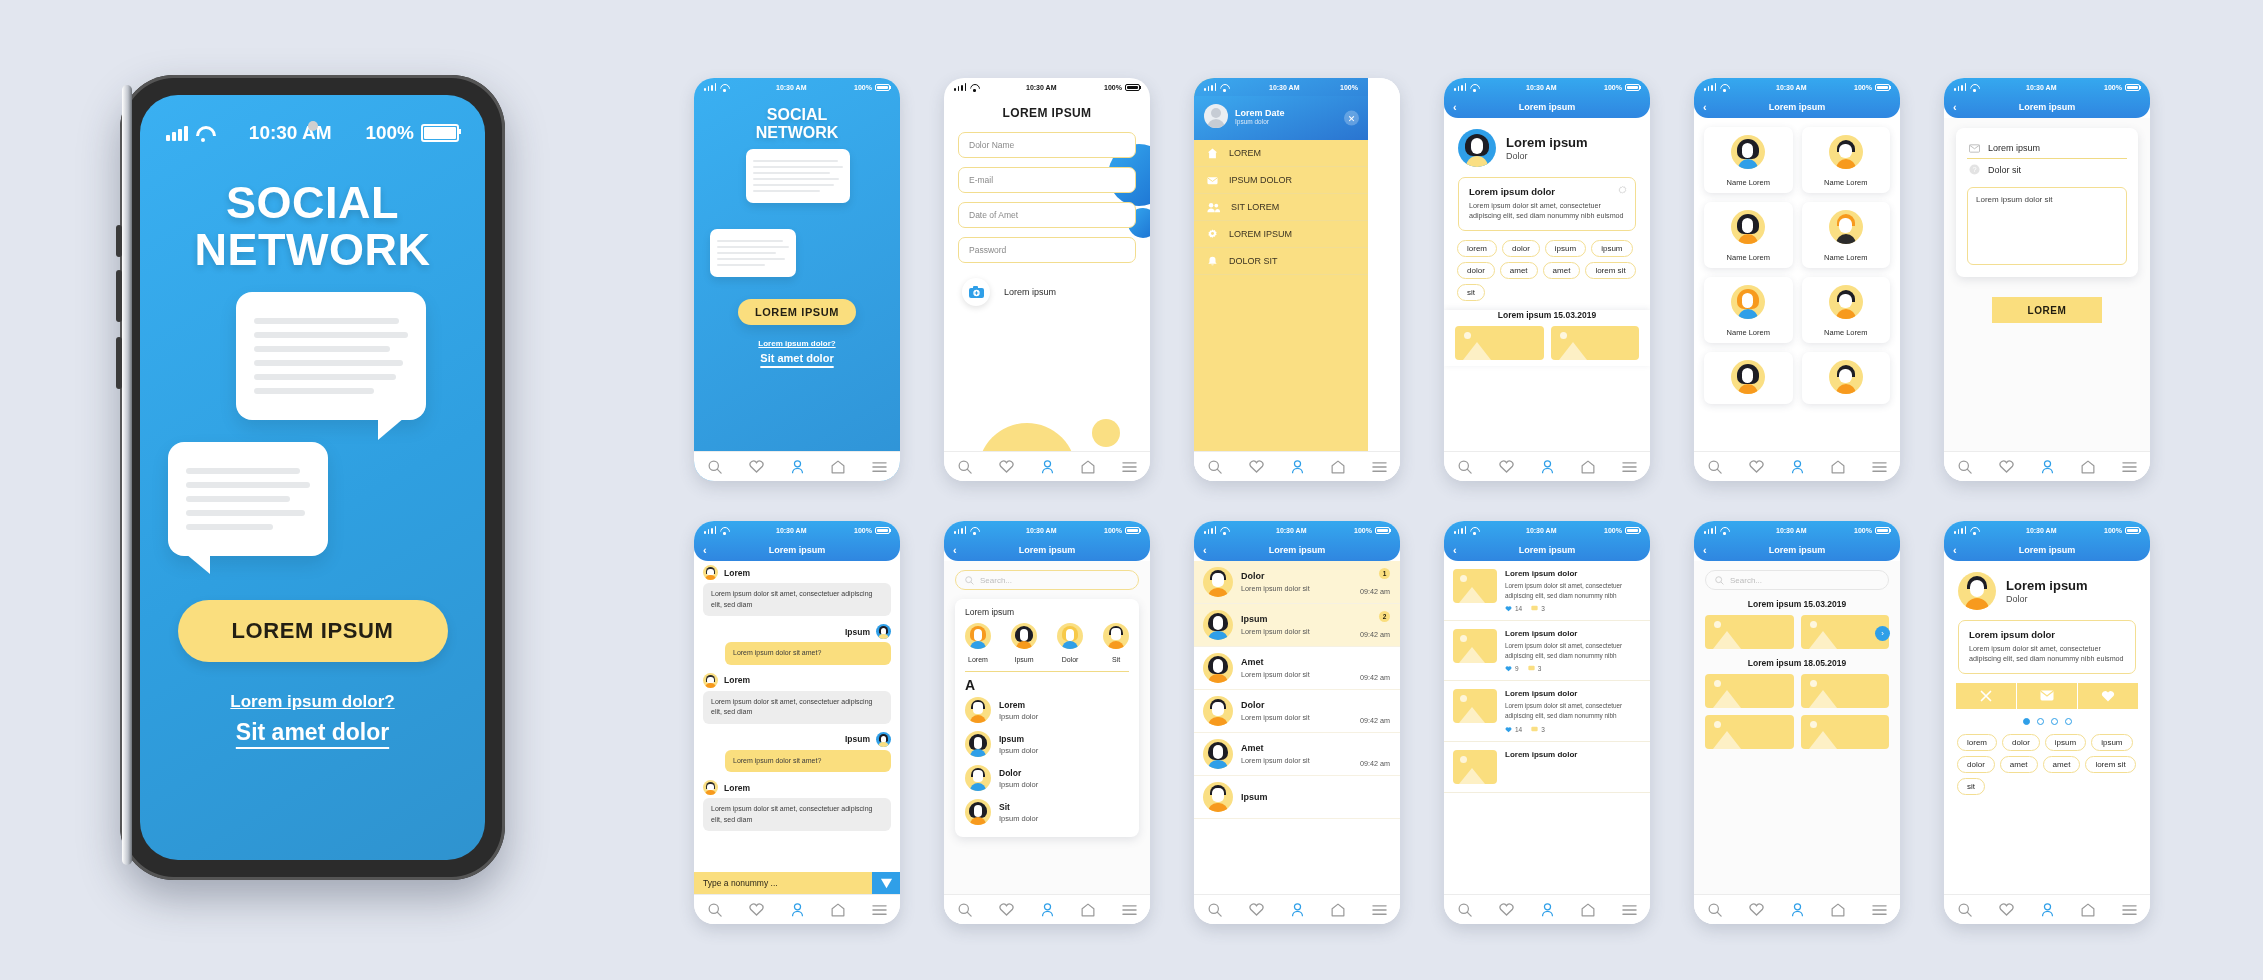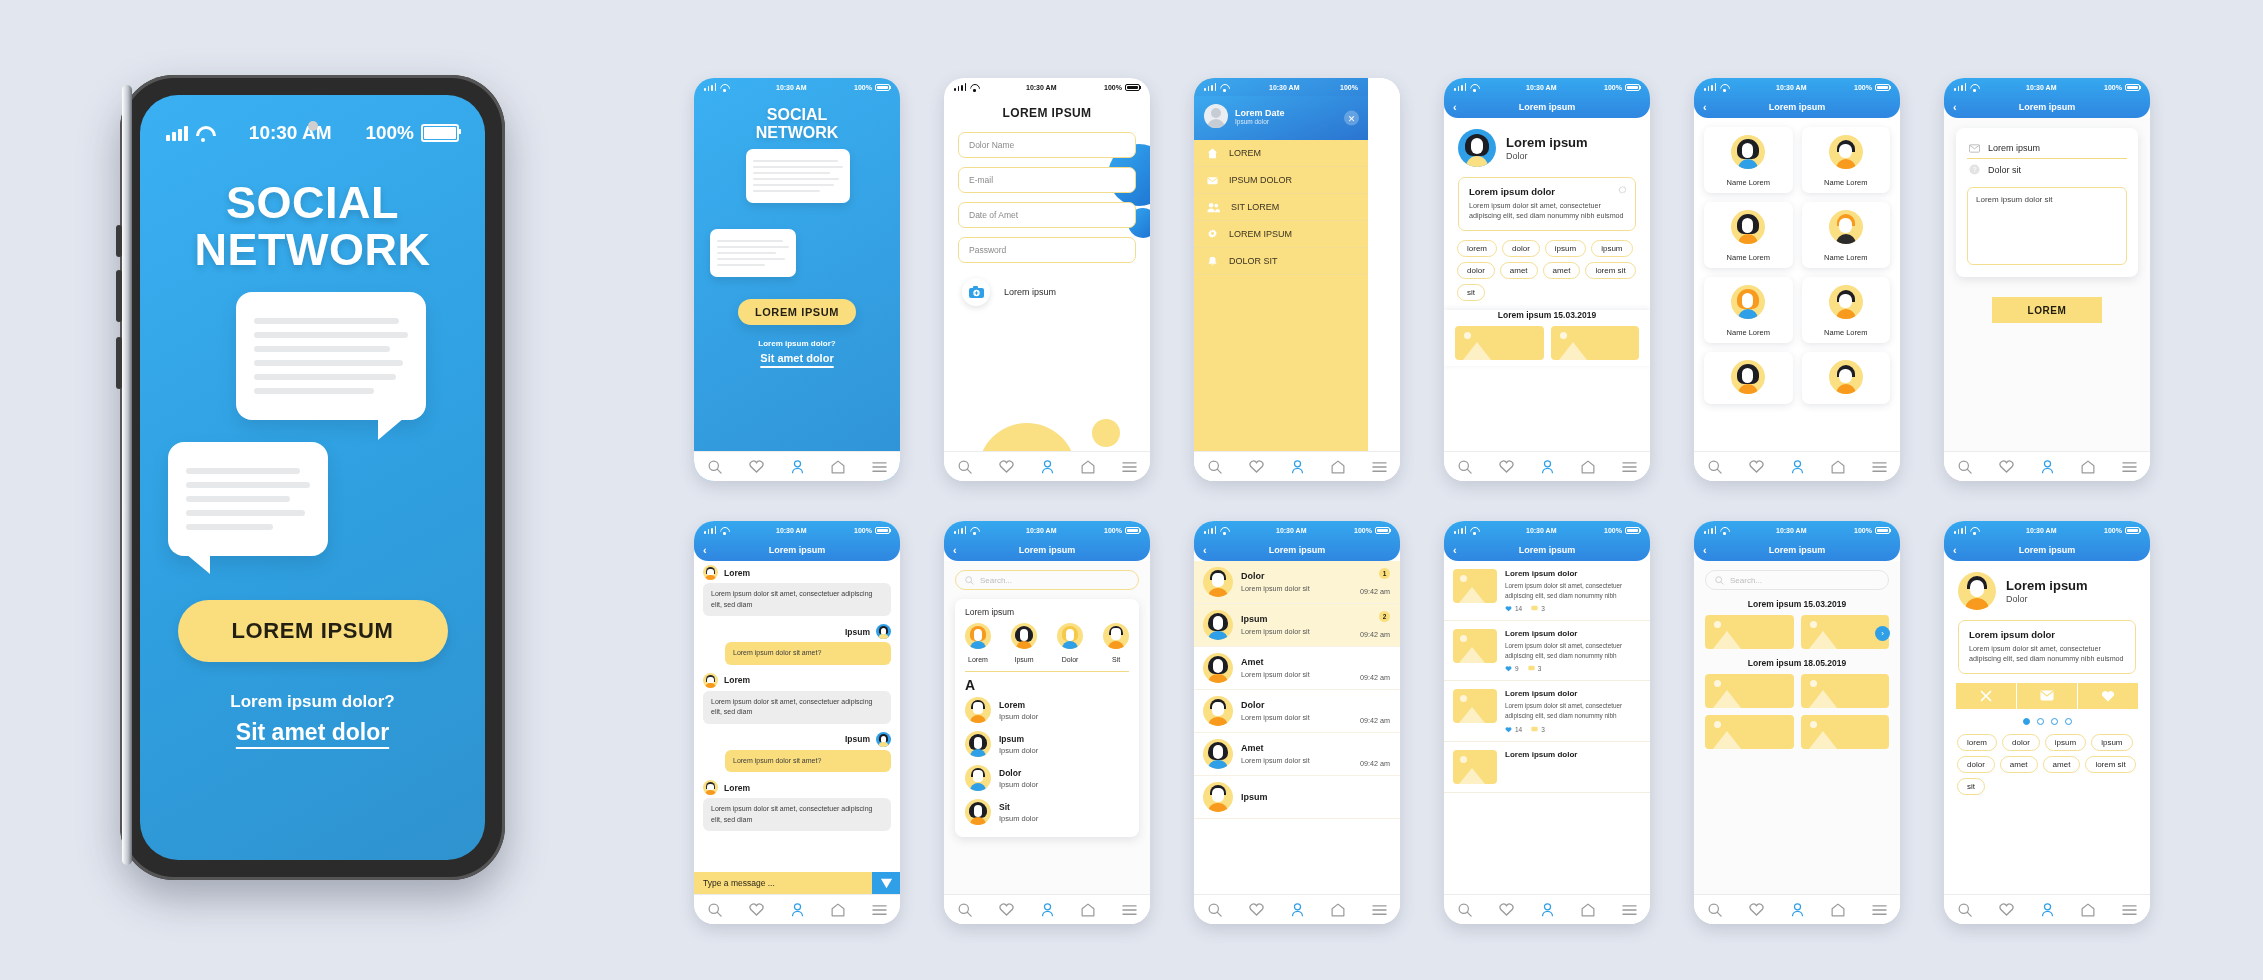--- a/index.html
+++ b/index.html
@@ -50,21 +50,21 @@
     box-shadow:0 8px 18px rgba(0,0,0,.10); padding:18px 18px; }
   .bubble .ln { height:6px; background:#e6e8ea; border-radius:3px; margin:8px 0; }
   .bubble .tail { position:absolute; width:0;height:0; }
   .b1 { left:96px; top:0; width:190px; }
   .b1 .tail { right:22px; bottom:-20px; border-left:26px solid #fff; border-bottom:22px solid transparent; }
   .b2 { left:28px; top:150px; width:160px; }
   .b2 .tail { left:18px; bottom:-18px; border-right:24px solid #fff; border-bottom:20px solid transparent; }
   .cta { display:block; margin:8px auto 0; width:270px; height:62px; border:0;
     background:#fade7e; color:#231f13; font-weight:bold; font-size:22px; letter-spacing:.6px;
     border-radius:32px; cursor:pointer; box-shadow:0 5px 12px rgba(0,0,0,.10); }
-  .sub1 { text-align:center; color:#fff; font-weight:bold; font-size:17px; margin-top:30px; }
+  .sub1 { text-align:center; color:#fff; font-weight:bold; font-size:17px; margin-top:30px;text-decoration:underline; }
   .sub2 { text-align:center; color:#fff; font-weight:bold; font-size:23px; margin-top:7px;
           text-decoration:underline; text-underline-offset:7px; text-decoration-thickness:2px;}
 
   
   .grid { position:absolute; left:694px; top:78px; width:1500px; }
   .row { display:flex; gap:44px; }
   .row + .row { margin-top:40px; }
   .sp { width:206px; height:403px; background:#fff; border-radius:20px; position:relative;
         overflow:hidden; box-shadow:0 6px 16px rgba(60,70,95,.18); flex:0 0 206px; }
   .sp .inner{ position:absolute; inset:0; display:flex; flex-direction:column; }
@@ -853,21 +853,21 @@
                       <span style="position:absolute;left:3px;top:2px;width:9px;height:7px;border-radius:5px 5px 0 0;background:#2b2b2b;"></span>
                       <span style="position:absolute;left:4px;top:4px;width:7px;height:7px;border-radius:3px;background:#fff;"></span>
                       <span style="position:absolute;left:2px;bottom:0;width:11px;height:5px;border-radius:6px 6px 0 0;background:#f79a1e;"></span>
                     </span>
                     <span>Lorem</span>
                   </div>
                 <div class="msg">Lorem ipsum dolor sit amet, consectetuer adipiscing elit, sed diam</div>
               </div>
             </div>
             <div class="composer">
-              <span>Type a message ...</span>
+              <span>Type a nonummy ...</span>
               <span class="sendico">
                 <svg width="13" height="13" viewBox="0 0 14 14">
                     <path d="M1 2h12L7 12z" fill="#fff"></path>
                   </svg>
               </span>
             </div>
           </div>
         <div class="tabbar">
               <span>
                 <svg width="14" height="14" viewBox="0 0 16 16">

